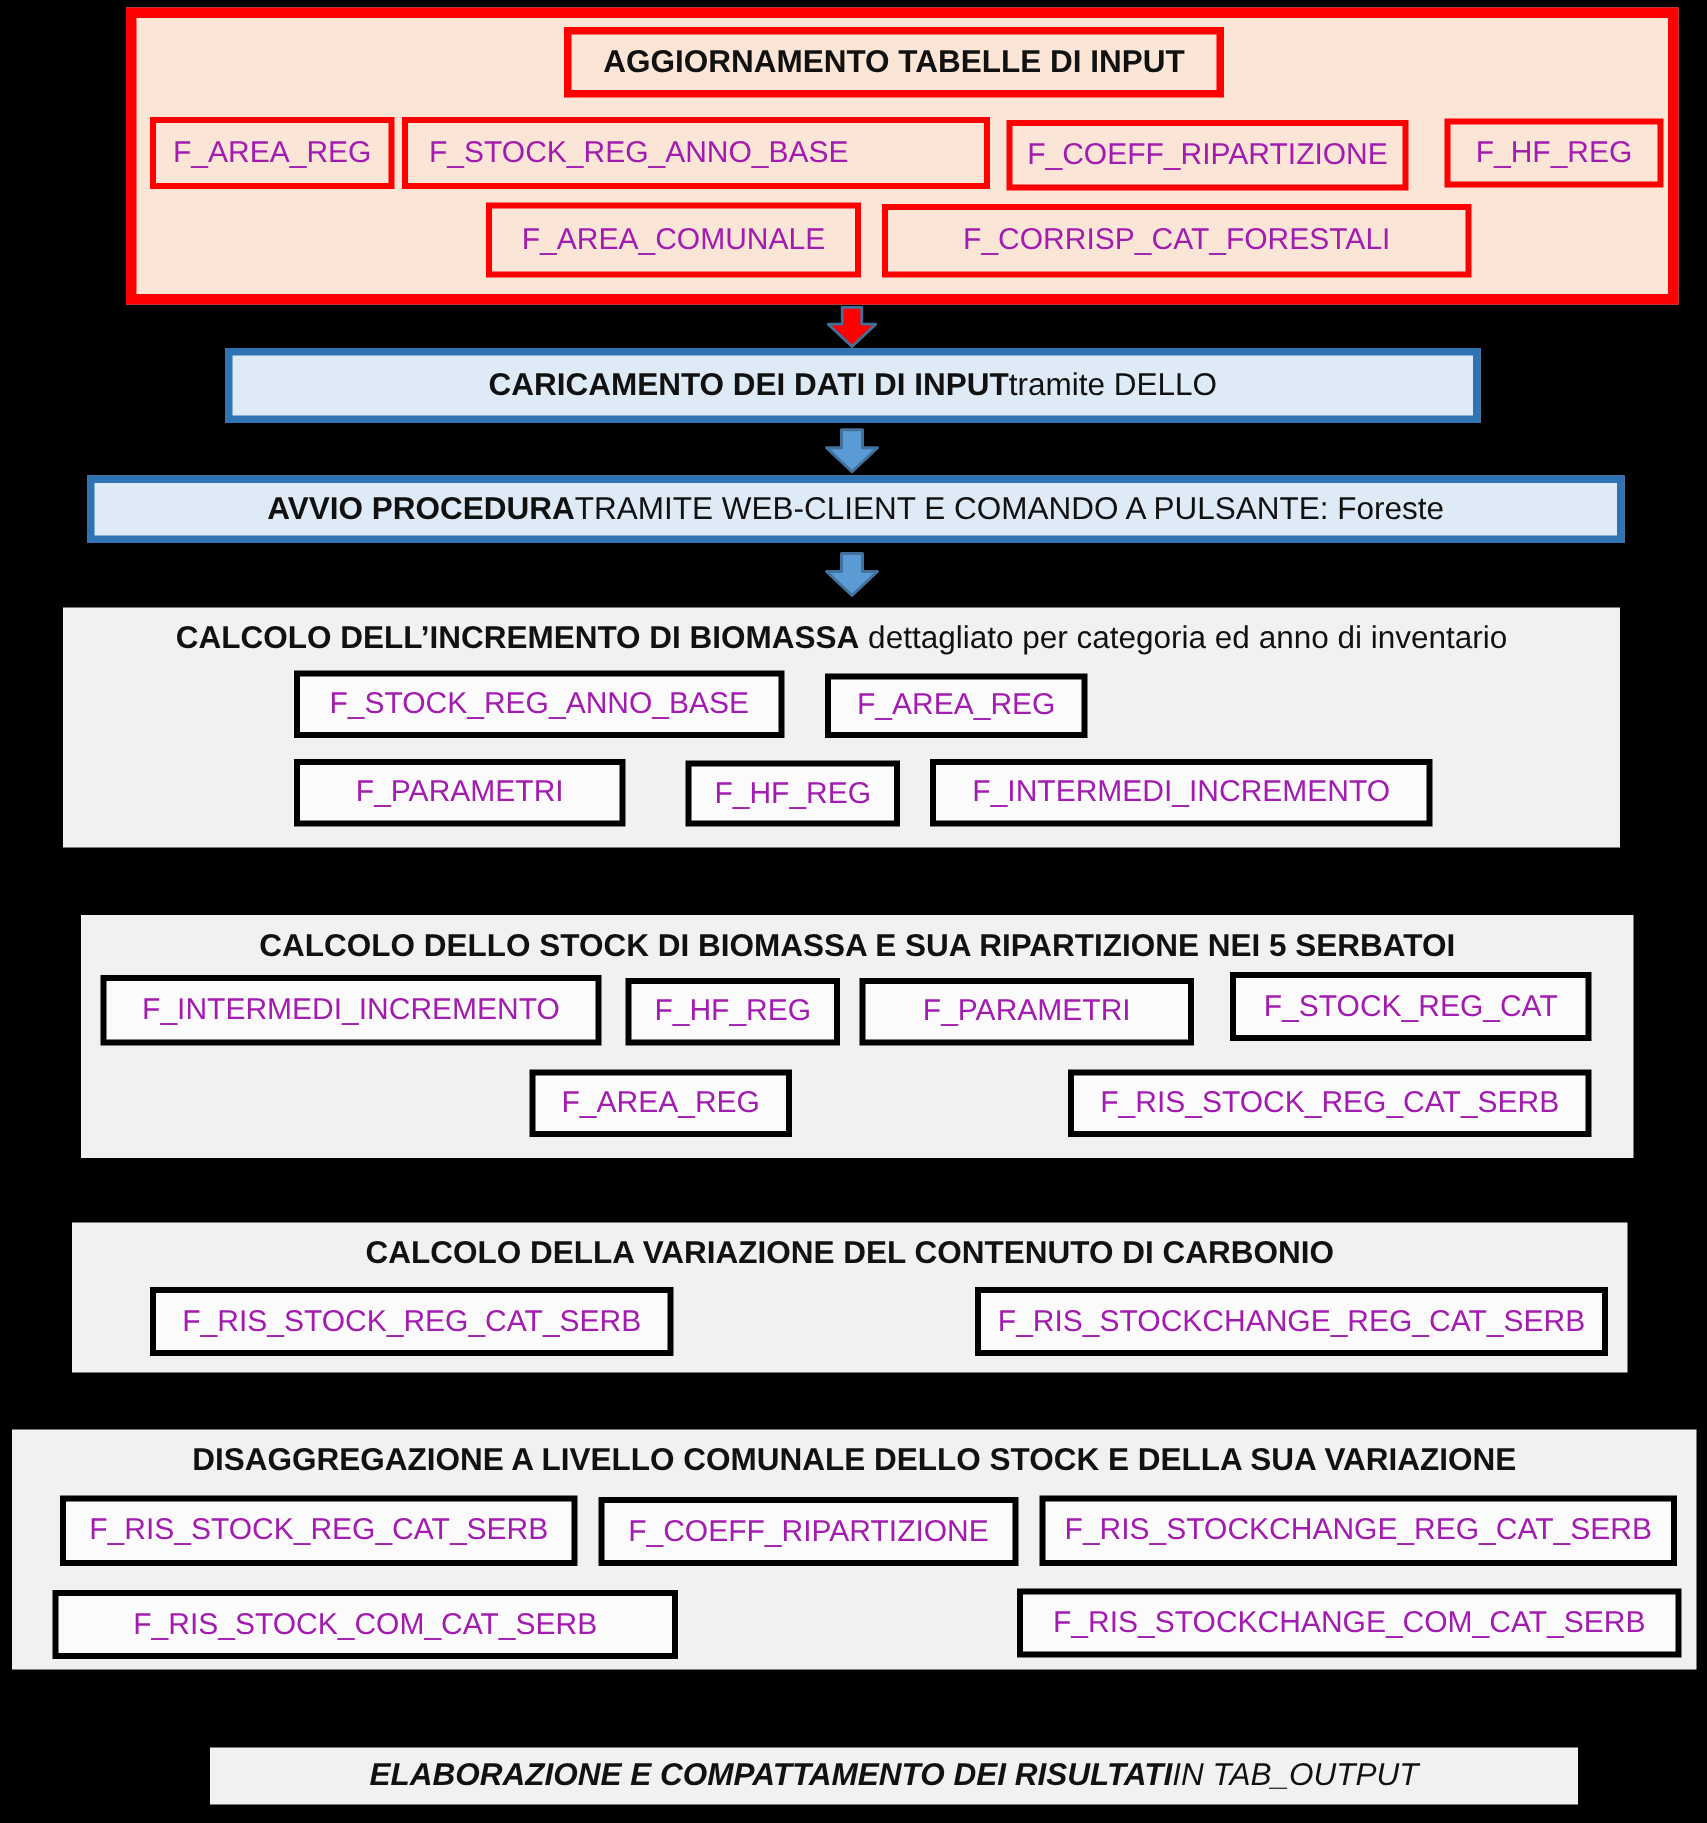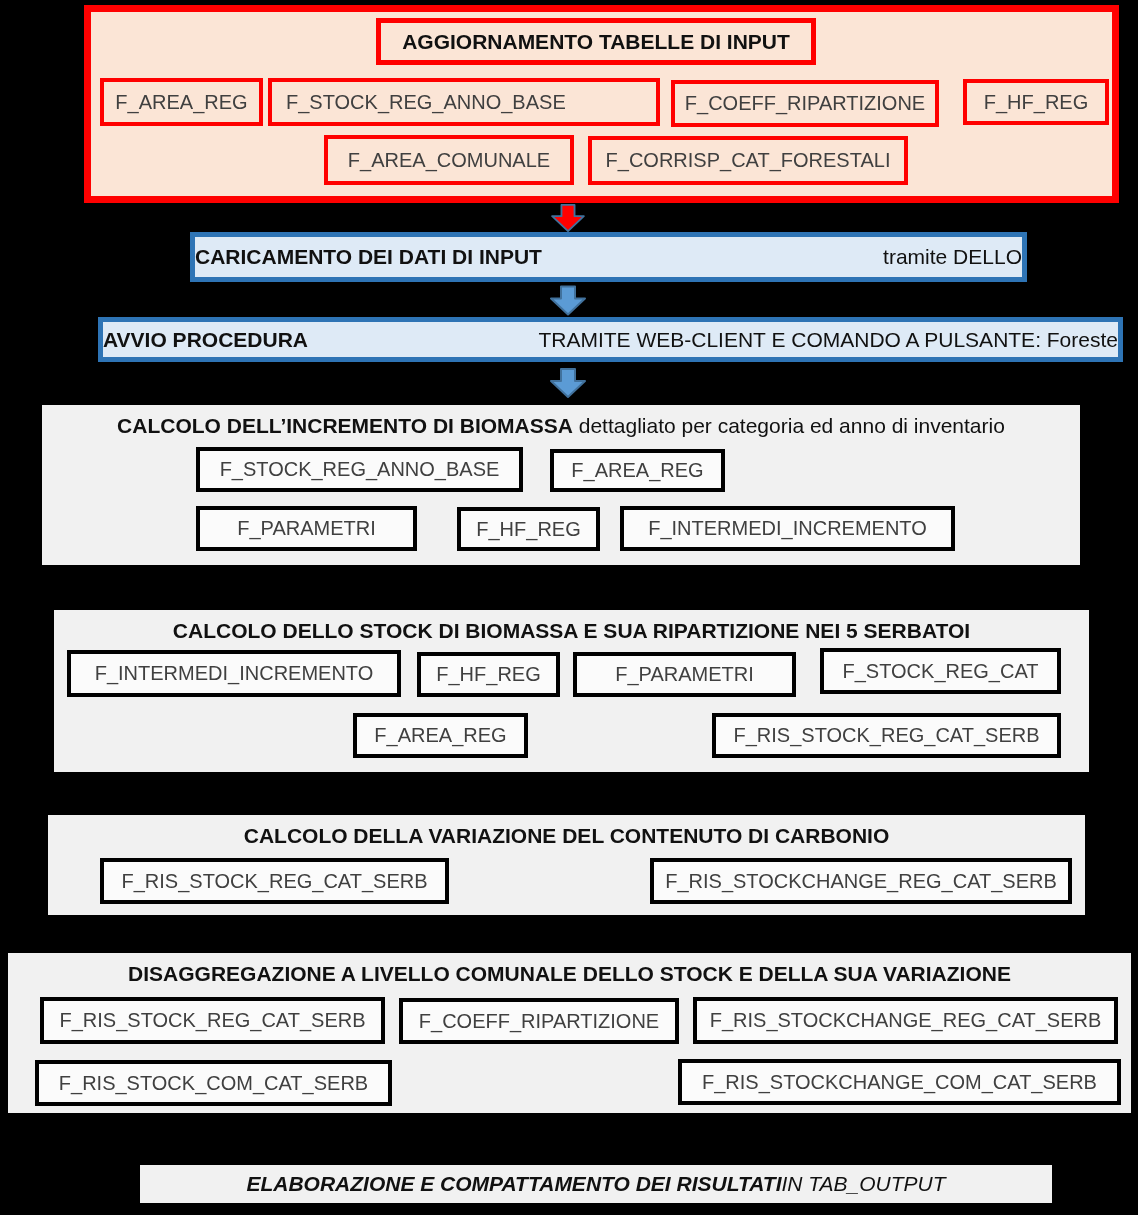--- a/index.html
+++ b/index.html
@@ -13,30 +13,30 @@
     position:absolute;left:48px;top:5px;width:1035px;height:198px;
     border:7px solid #FF0000;background:#FBE5D6;margin-left:36px;
   }
   .input-title{
     position:absolute;left:285px;top:6px;width:440px;height:47px;
     border:5px solid #FF0000;display:flex;align-items:center;justify-content:center;
     font-weight:bold;font-size:21px;white-space:nowrap;
   }
   .chip{
     position:absolute;display:flex;align-items:center;justify-content:center;
-    font-size:20px;white-space:nowrap;color:#404040;
+    font-size:20px;white-space:nowrap;color:#a21caf;
   }
   .chip.red{border:4px solid #FF0000;background:#FBE5D6;}
   .chip.gray{border:4px solid #000000;background:#FBFBFB;}
   .chip.left{justify-content:flex-start;padding-left:14px;}
   
   .bluebox{
     position:absolute;border:5px solid #2E74B5;background:#DEEAF6;
-    display:flex;align-items:center;justify-content:space-between;
-    font-size:21px;white-space:nowrap;margin-left:40px;
+    display:flex;align-items:center;justify-content:center;
+    font-size:21px;white-space:nowrap;
   }
   
   .section{position:absolute;background:#F1F1F1;}
   .section-title{
     text-align:center;padding-top:9px;font-size:21px;white-space:nowrap;color:#111;
   }
   .b{font-weight:bold;}
   .arrow{position:absolute;line-height:0;}
   
   .output-bar{
@@ -50,21 +50,21 @@
 
 <div class="canvas">
 
   <div class="input-panel">
     <div class="input-title">AGGIORNAMENTO TABELLE DI INPUT</div>
     <div class="chip red" style="left:9px;top:66px;width:163px;height:48px;">F_AREA_REG</div>
     <div class="chip red left" style="left:177px;top:66px;width:392px;height:48px;">F_STOCK_REG_ANNO_BASE</div>
     <div class="chip red" style="left:580px;top:68px;width:268px;height:47px;">F_COEFF_RIPARTIZIONE</div>
     <div class="chip red" style="left:872px;top:67px;width:146px;height:46px;">F_HF_REG</div>
     <div class="chip red" style="left:233px;top:123px;width:250px;height:50px;">F_AREA_COMUNALE</div>
-    <div class="chip red" style="left:497px;top:124px;width:320px;height:49px;">F_CORRISP_CAT_FORESTALI</div>
+    <div class="chip red" style="left:497px;top:124px;width:393px;height:49px;">F_CORRISP_CAT_FORESTALI</div>
   </div>
 
   <div class="arrow" style="left:549px;top:204px;">
     <svg width="38" height="28" viewBox="0 0 38 30">
         <polygon points="12,1 26,1 26,13 36,13 19,29 2,13 12,13" fill="#FF0000" stroke="#41719C" stroke-width="2" stroke-linejoin="round"></polygon>
       </svg>
   </div>
 
   <div class="bluebox" style="left:150px;top:232px;width:837px;height:50px;">
     <span class="b">CARICAMENTO DEI DATI DI INPUT</span>
@@ -111,21 +111,21 @@
     <div class="section-title"><span class="b">CALCOLO DELLA VARIAZIONE DEL CONTENUTO DI CARBONIO</span></div>
     <div class="chip gray" style="left:52px;top:43px;width:349px;height:46px;">F_RIS_STOCK_REG_CAT_SERB</div>
     <div class="chip gray" style="left:602px;top:43px;width:422px;height:46px;">F_RIS_STOCKCHANGE_REG_CAT_SERB</div>
   </div>
 
   <div class="section" style="left:8px;top:953px;width:1123px;height:160px;">
     <div class="section-title"><span class="b">DISAGGREGAZIONE A LIVELLO COMUNALE DELLO STOCK E DELLA SUA VARIAZIONE</span></div>
     <div class="chip gray" style="left:32px;top:44px;width:345px;height:47px;">F_RIS_STOCK_REG_CAT_SERB</div>
     <div class="chip gray" style="left:391px;top:45px;width:280px;height:46px;">F_COEFF_RIPARTIZIONE</div>
     <div class="chip gray" style="left:685px;top:44px;width:425px;height:47px;">F_RIS_STOCKCHANGE_REG_CAT_SERB</div>
-    <div class="chip gray" style="left:27px;top:107px;width:357px;height:46px;">F_RIS_STOCK_COM_CAT_SERB</div>
+    <div class="chip gray" style="left:27px;top:107px;width:417px;height:46px;">F_RIS_STOCK_COM_CAT_SERB</div>
     <div class="chip gray" style="left:670px;top:106px;width:443px;height:46px;">F_RIS_STOCKCHANGE_COM_CAT_SERB</div>
   </div>
 
   <div class="output-bar">
     <span class="b">ELABORAZIONE E COMPATTAMENTO DEI RISULTATI</span>
       <span> IN TAB_OUTPUT</span>
   </div>
 
 </div>
 

